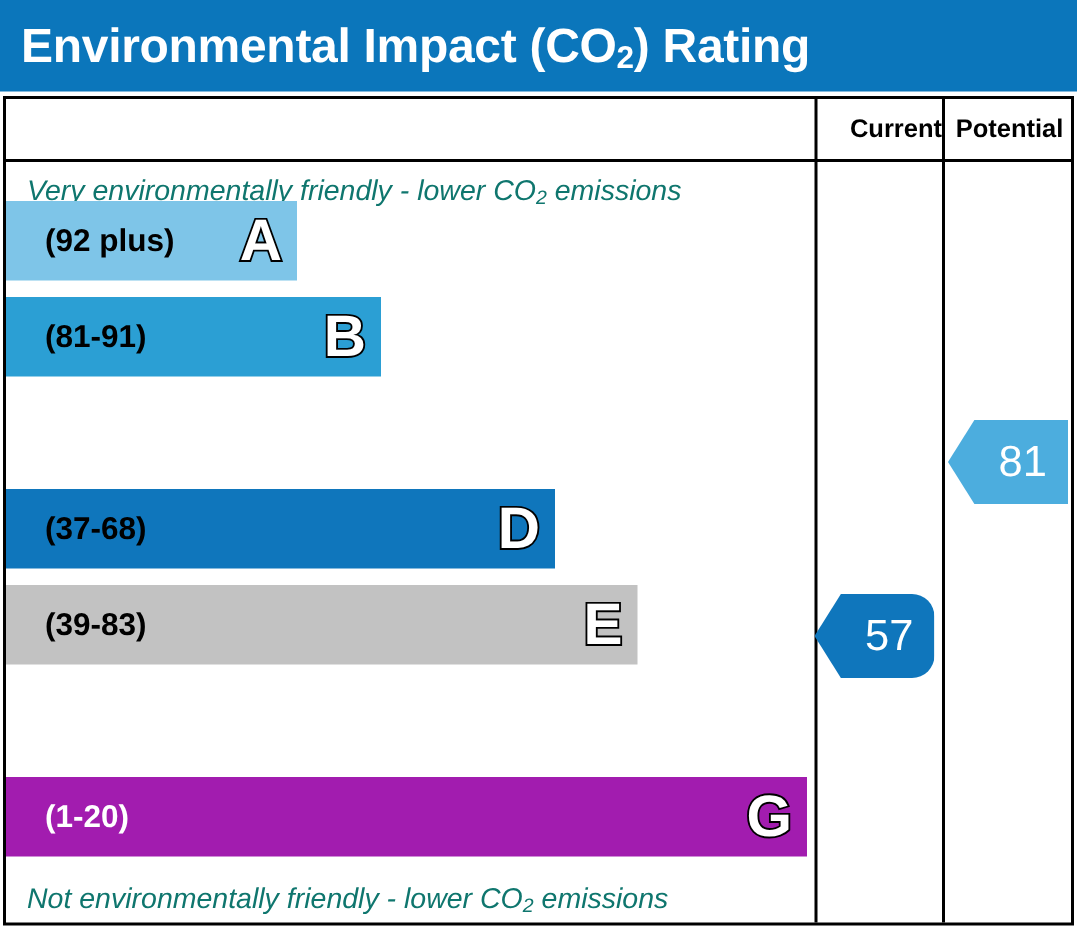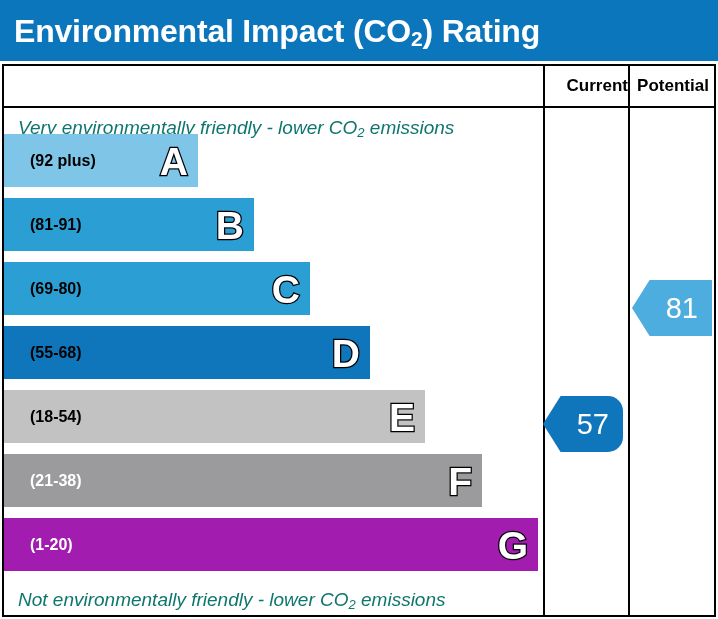--- a/index.html
+++ b/index.html
@@ -127,21 +127,21 @@
     position: absolute;
     left: 0;
     height: 53px;
     box-sizing: border-box;
   }
   .band-range {
     position: absolute;
     left: 26px;
     top: 50%;
     transform: translateY(-50%);
-    font-size: 16px;
+    font-size: 21px;
     font-weight: bold;
     white-space: nowrap;
   }
   .band-letter {
     position: absolute;
     right: 10px;
     top: 50%;
     transform: translateY(-50%);
     font-size: 39px;
     font-weight: bold;
@@ -199,35 +199,27 @@
       <div class="caption top"><span>Very environmentally friendly - lower CO</span><sub>2</sub><span> emissions</span></div>
 
       <div class="band" style="width: 194px; top: 26px; background: rgb(126, 197, 232);">
         <span class="band-range" style="color: rgb(0, 0, 0);">(92 plus)</span>
         <span class="band-letter">A</span>
       </div>
       <div class="band" style="width: 250px; top: 90px; background: rgb(43, 159, 212);">
         <span class="band-range" style="color: rgb(0, 0, 0);">(81-91)</span>
         <span class="band-letter">B</span>
       </div>
-      <div class="band" style="width: 306px; top: 154px; background: rgb(43, 159, 212);">
-        <span class="band-range" style="color: rgb(0, 0, 0);">(69-80)</span>
-        <span class="band-letter">C</span>
-      </div>
       <div class="band" style="width: 366px; top: 218px; background: rgb(15, 118, 188);">
-        <span class="band-range" style="color: rgb(0, 0, 0);">(55-68)</span>
+        <span class="band-range" style="color: rgb(0, 0, 0);">(37-68)</span>
         <span class="band-letter">D</span>
       </div>
       <div class="band" style="width: 421px; top: 282px; background: rgb(194, 194, 194);">
-        <span class="band-range" style="color: rgb(0, 0, 0);">(18-54)</span>
+        <span class="band-range" style="color: rgb(0, 0, 0);">(39-83)</span>
         <span class="band-letter">E</span>
-      </div>
-      <div class="band" style="width: 478px; top: 346px; background: rgb(155, 155, 157);">
-        <span class="band-range" style="color: rgb(255, 255, 255);">(21-38)</span>
-        <span class="band-letter">F</span>
       </div>
       <div class="band" style="width: 534px; top: 410px; background: #a21caf;">
         <span class="band-range" style="color: rgb(255, 255, 255);">(1-20)</span>
         <span class="band-letter">G</span>
       </div>
 
       <div class="caption bottom"><span>Not environmentally friendly - lower CO</span><sub>2</sub><span> emissions</span></div>
 
       <div class="rating-arrow current" style="background: rgb(15, 118, 188); border-radius: 15px;">
         <span>57</span>

